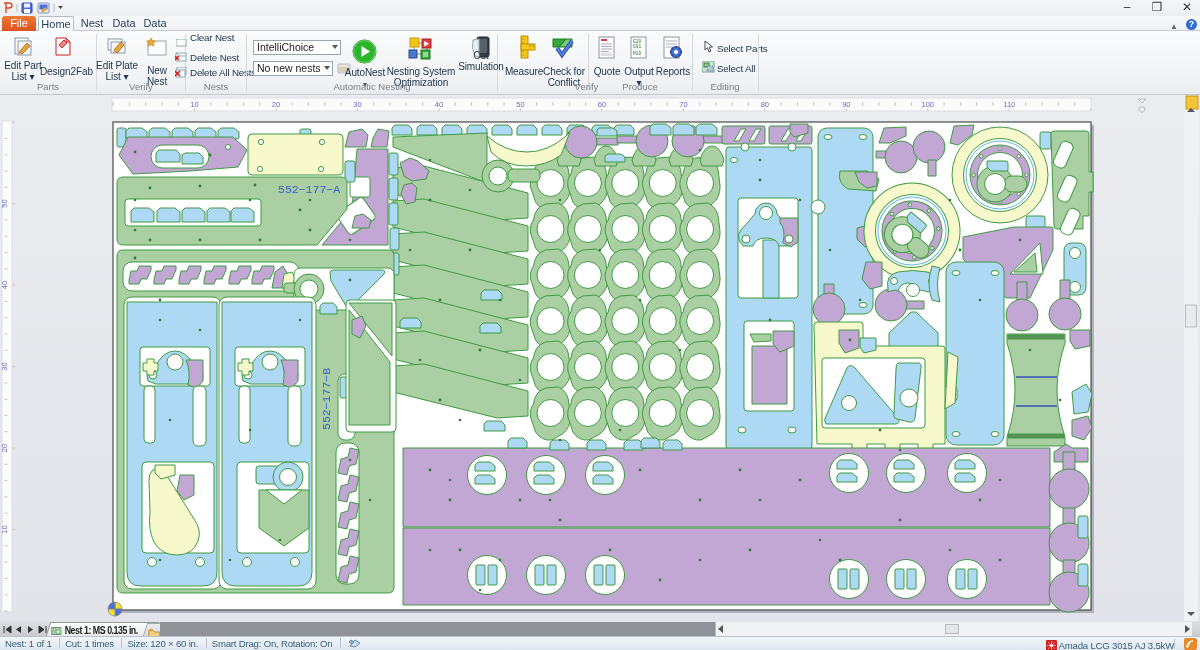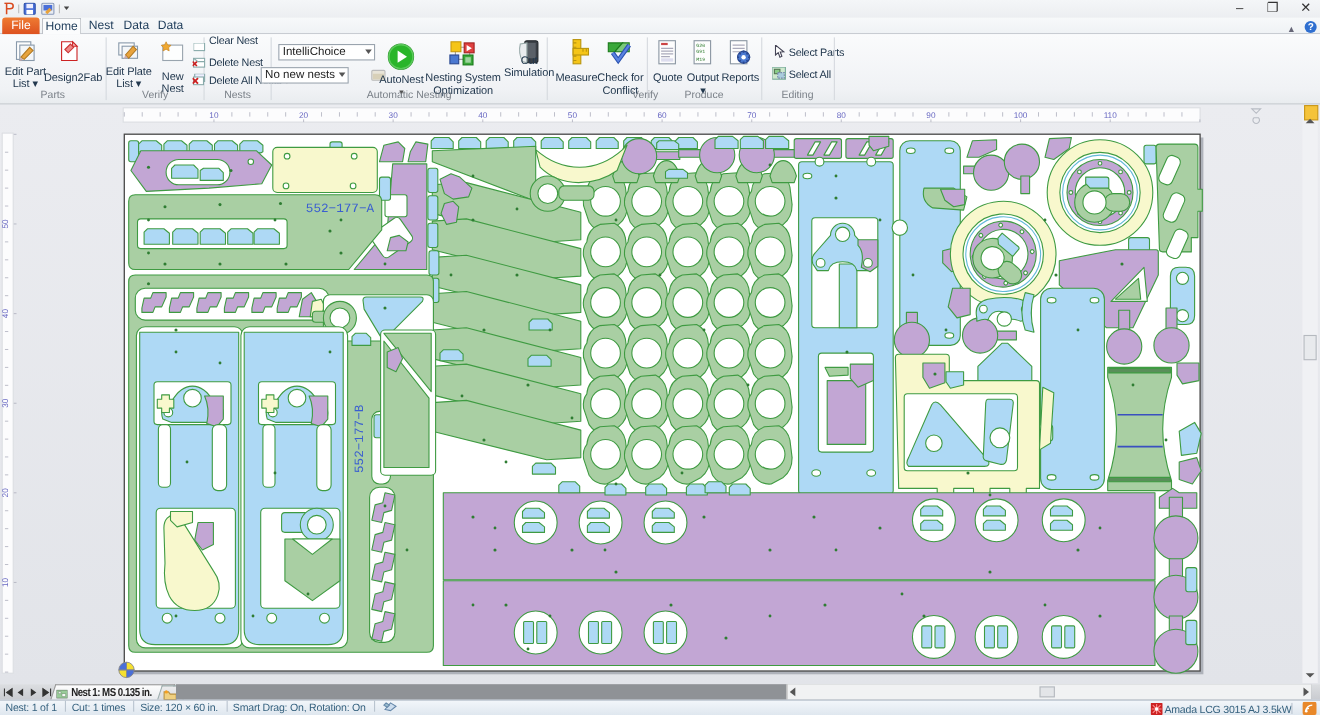--- a/index.html
+++ b/index.html
@@ -111,21 +111,21 @@
     <svg style="position:absolute;left:176px;top:8px" width="11" height="9" viewBox="0 0 11 9">
         <rect x="0" y="0" width="10" height="7" fill="#fff" stroke="#8aa"></rect>
       </svg>
     <div class="smalltxt" style="left:190px;top:1px;">Clear Nest</div>
     <div class="smalltxt" style="left:190px;top:21px;">Delete Nest</div>
     <div class="smalltxt" style="left:190px;top:36px;">Delete All Nests <span style="color:#555">▾</span></div>
     <div class="grpsep" style="left:246px;"></div>
     <div class="grplabel" style="left:186px;width:60px;">Nests</div>
 
     <div class="combo" style="left:253px;top:9px;width:88px;height:15px;">IntelliChoice<span class="arr"></span></div>
-    <div class="combo" style="left:237px;top:30px;width:80px;height:15px;">No new nests<span class="arr"></span></div>
+    <div class="combo" style="left:253px;top:30px;width:80px;height:15px;">No new nests<span class="arr"></span></div>
     <svg style="position:absolute;left:337px;top:31px" width="14" height="13" viewBox="0 0 14 13">
         <rect x="1" y="2" width="12" height="9" rx="1" fill="#e8e4d8" stroke="#bbb"></rect>
         <path d="M2 5 h10 v5 h-10 z" fill="#d8d0b8"></path>
       </svg>
     <svg style="position:absolute;left:352px;top:8px" width="25" height="25" viewBox="0 0 25 25">
         <circle cx="12.5" cy="12.5" r="11.5" fill="#2ab52a" stroke="#1a8a1a"></circle>
         <circle cx="12.5" cy="12.5" r="11" fill="none" stroke="#7fe07f" stroke-width="1.5" opacity=".6"></circle>
         <path d="M9.5 7 L18 12.5 L9.5 18 Z" fill="#fff"></path>
       </svg>
     <div class="btnlabel" style="left:340px;top:36px;width:50px;">AutoNest<br><span style="font-size:8px;color:#555">▾</span></div>

